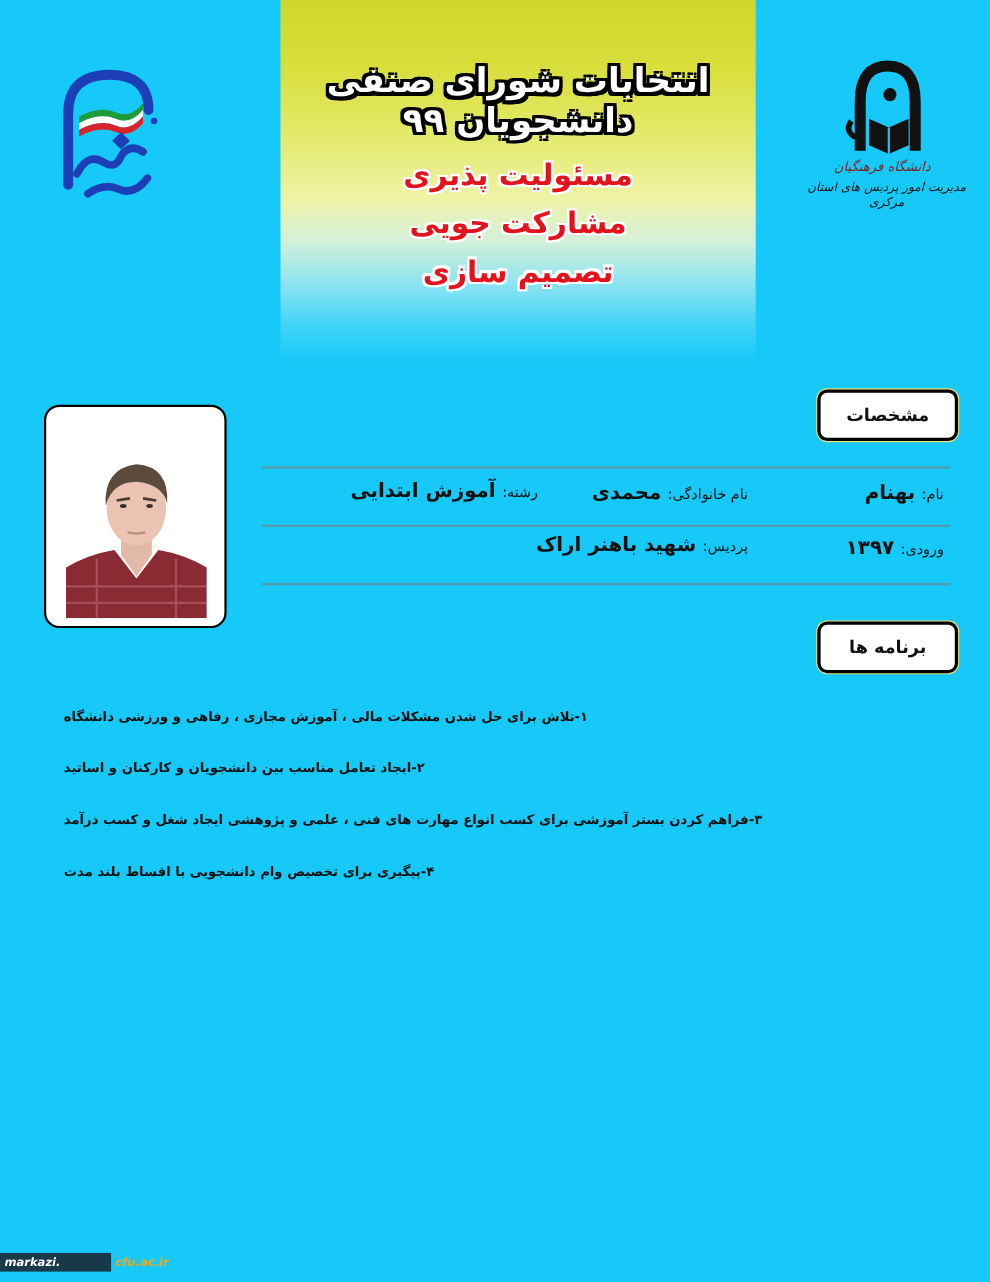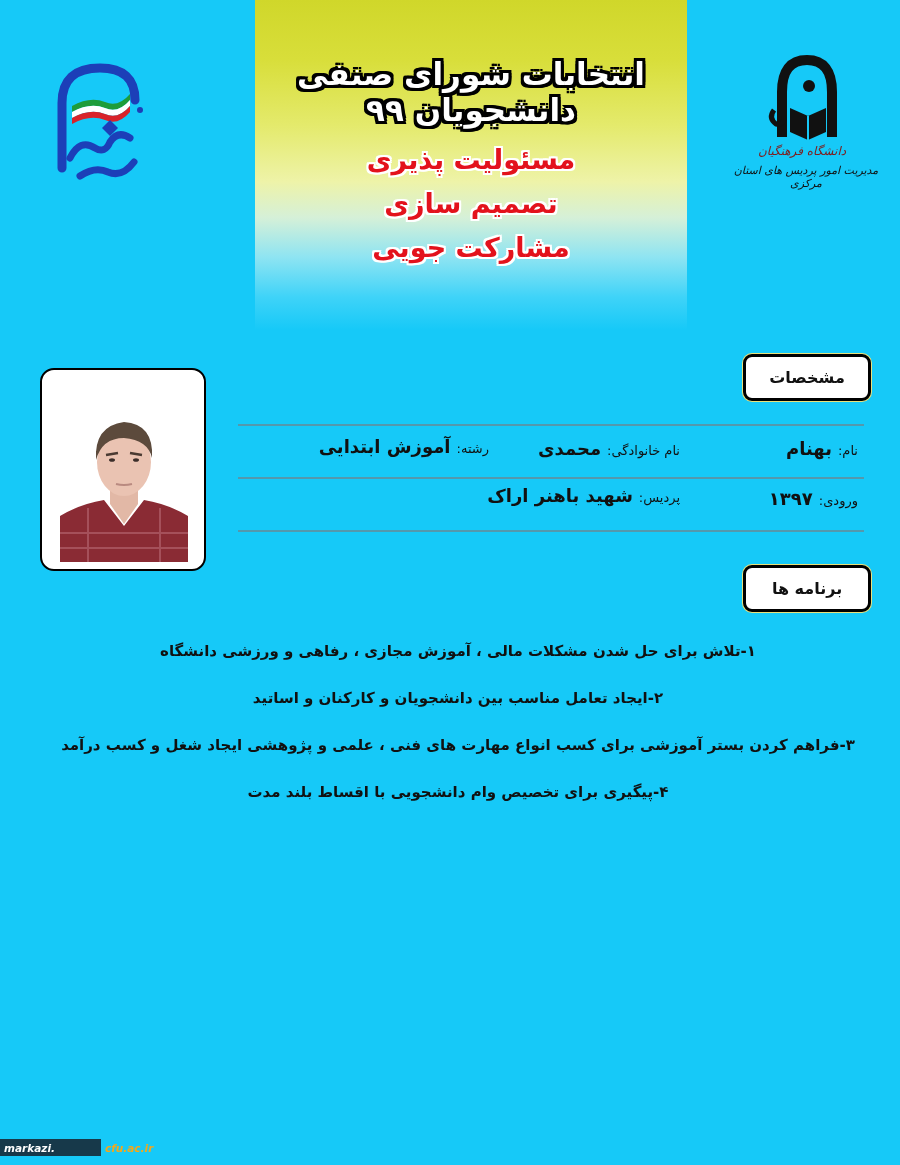--- a/index.html
+++ b/index.html
@@ -75,44 +75,44 @@
 
   
   .rule { position: absolute; left: 238px; width: 626px; height: 2px; background: #5f8fa0; opacity: 0.85; }
   .field { position: absolute; direction: rtl; white-space: nowrap; color: #111; }
   .field .lbl { font-size: 13px; }
   .field .val { font-size: 18px; font-weight: bold; margin-right: 6px; }
 
   
   .programs { position: absolute; right: 42px; top: 636px; width: 800px; direction: rtl; }
   .program-item {
-    display: block; font-size: 15px; font-weight: bold; color: #111;
-    height: 47px; line-height: 30px; white-space: nowrap; text-align: center;
+    display: block; font-size: 12px; font-weight: bold; color: #111;
+    height: 47px; line-height: 30px; white-space: nowrap; text-align: left;
   }
 
   
   .watermark {
     position: absolute; left: 0; top: 1139px; width: 101px; height: 17px;
     background: #17394a; display: flex; align-items: center; padding-left: 4px;
     font-size: 10.5px; font-weight: bold; font-style: italic; white-space: nowrap; gap: 37px;
   }
   .wm-a { color: #ffffff; }
   .wm-b { color: #f2a81c; margin-left: 13px; }
 </style>
 </head>
 <body>
 
 <div class="page">
 
   <div class="banner">
     <div class="banner-title">انتخابات شورای صنفی دانشجویان ۹۹</div>
     <div class="slogans">
       <span class="slogan">مسئولیت پذیری</span>
+      <span class="slogan">مشارکت جویی</span>
       <span class="slogan">تصمیم سازی</span>
-      <span class="slogan">مشارکت جویی</span>
     </div>
   </div>
 
   <div class="logo-left">
     <svg width="100" height="130" viewBox="0 0 100 130">
 
       <path d="M12 110 L12 45 Q12 10 50 10 Q85 10 85 42" fill="none" stroke="#1c3fb8" stroke-width="9" stroke-linecap="round"></path>
 
       <path d="M22 48 Q40 38 55 44 Q68 50 80 36 L80 42 Q68 56 55 50 Q40 44 22 54 Z" fill="#1e9c3a"></path>
       <path d="M22 54 Q40 44 55 50 Q68 56 80 42 L80 48 Q68 62 55 56 Q40 50 22 60 Z" fill="#ffffff"></path>

